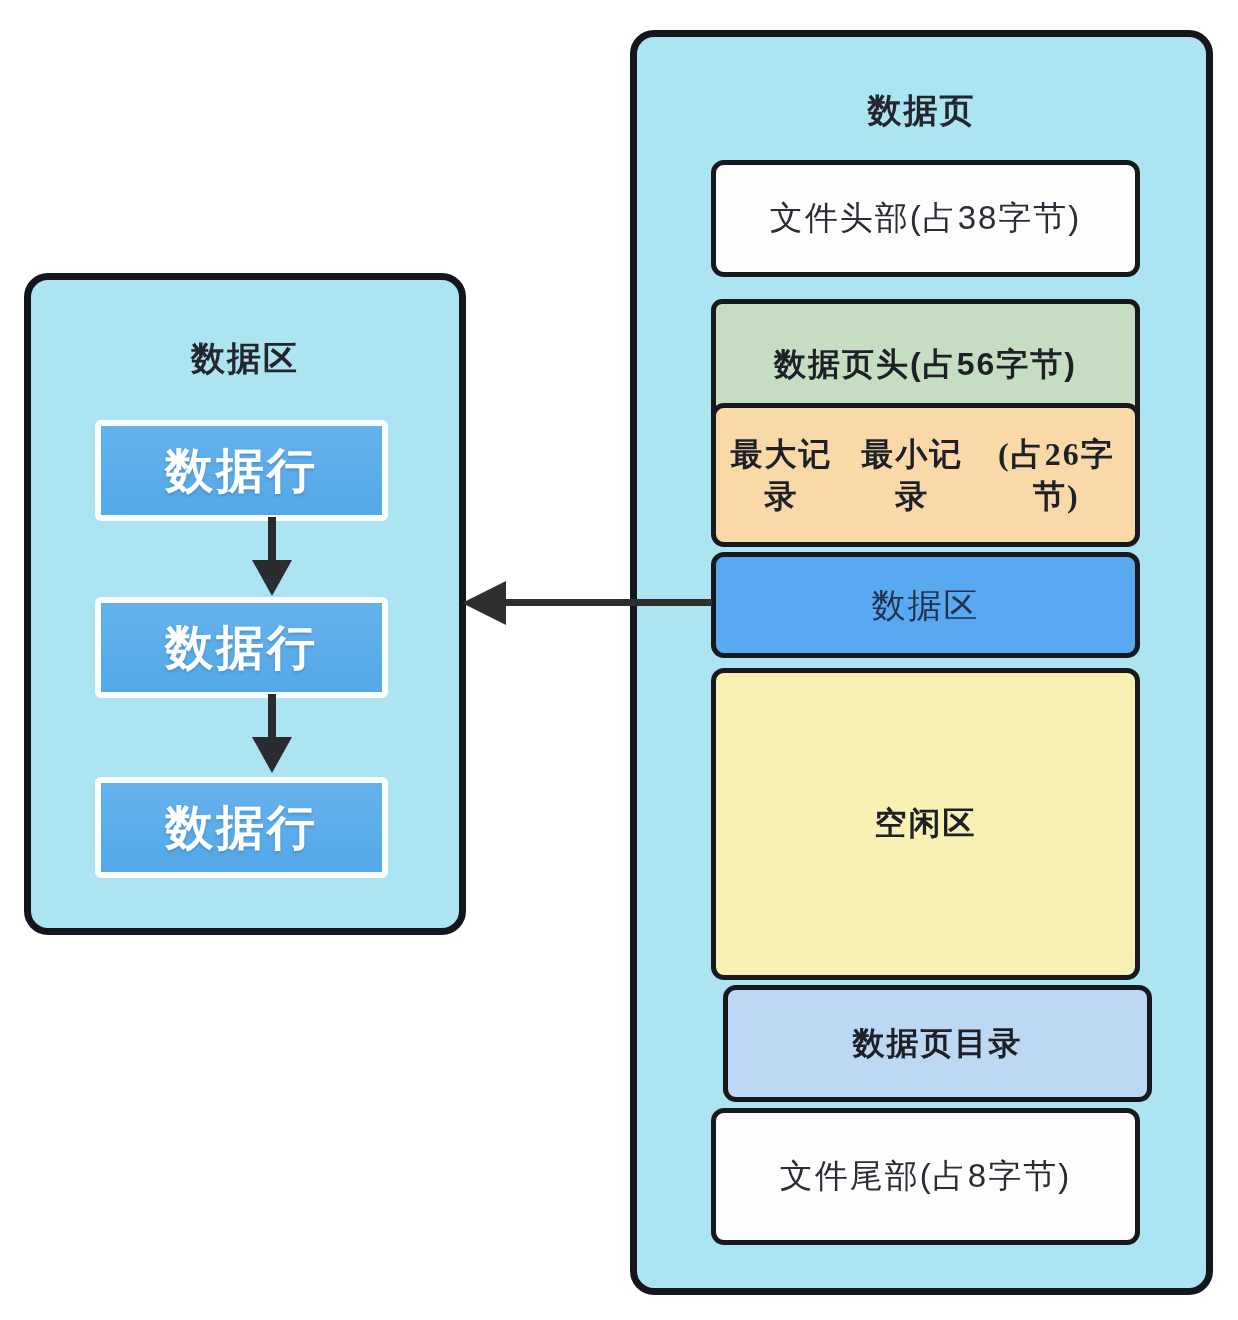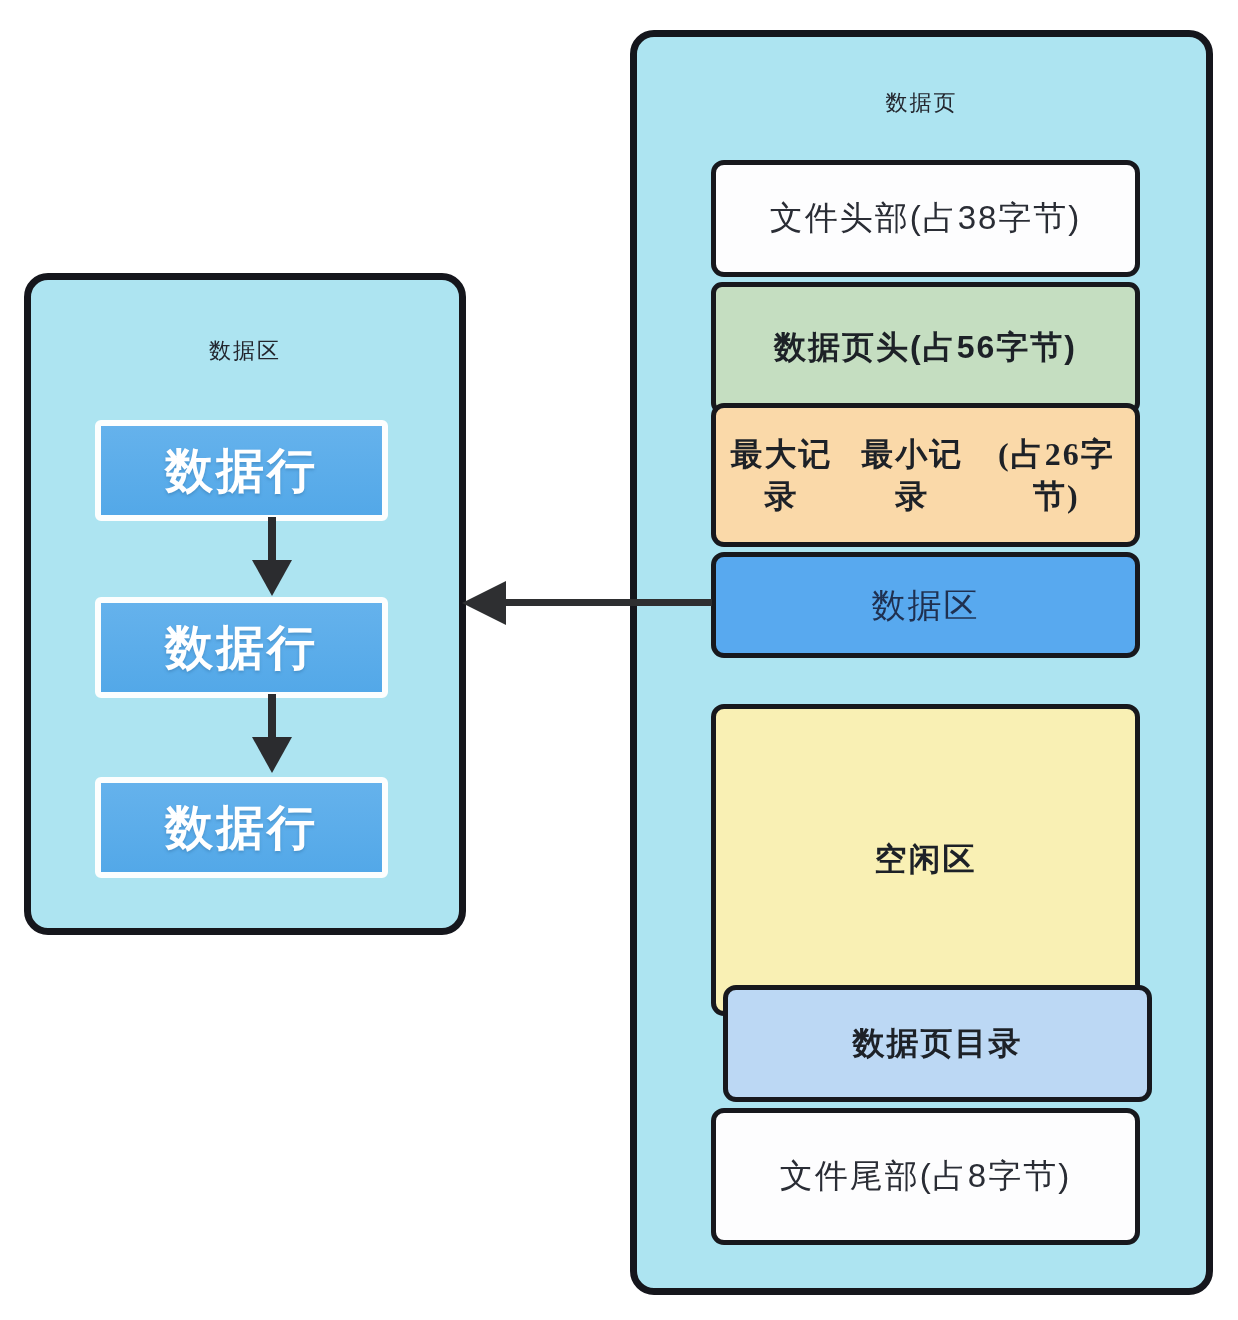--- a/index.html
+++ b/index.html
@@ -5,21 +5,21 @@
   html,body{margin:0;padding:0;background:#ffffff;}
   body{font-family:"Liberation Sans","DejaVu Sans",sans-serif;}
   .stage{position:relative;width:1238px;height:1320px;background:#ffffff;overflow:hidden;}
 
   
   .panel{position:absolute;background:#ade4f1;border:7px solid #15161c;border-radius:24px;box-sizing:border-box;}
   .panel-left{left:24px;top:273px;width:442px;height:662px;}
   .panel-right{left:630px;top:30px;width:583px;height:1265px;}
 
   .panel-title{position:absolute;left:0;width:100%;text-align:center;
-    font-size:22px;font-weight:400;color:#23262e;letter-spacing:2px;}
+    font-size:34px;font-weight:700;color:#23262e;letter-spacing:2px;}
   .panel-left .panel-title{top:56px;}
   .panel-right .panel-title{top:51px;}
 
   
   .row-box{position:absolute;left:64px;width:293px;height:101px;box-sizing:border-box;
     background:linear-gradient(180deg,#65b2ec 0%,#53a8e8 100%);
     border:6px solid #fcfefe;border-radius:6px;
     display:flex;align-items:center;justify-content:center;
     font-size:48px;font-weight:700;color:#ffffff;letter-spacing:3px;
     text-shadow:0 2px 3px rgba(40,100,150,0.35);}
@@ -36,24 +36,24 @@
     border-top:36px solid #2b2c2f;}
   .v-arrow-head.a0{top:280px;}
   .v-arrow-head.a1{top:457px;}
 
   
   .seg{position:absolute;left:74px;width:429px;box-sizing:border-box;
     border:5px solid #17181d;border-radius:13px;
     display:flex;flex-direction:row;align-items:center;justify-content:center;
     text-align:center;line-height:1.42;letter-spacing:2px;}
   .seg.s0{top:123px;height:117px;}
-  .seg.s1{top:245px;height:132px;border-radius:11px;}
+  .seg.s1{top:262px;height:132px;border-radius:11px;}
   .seg.s2{top:366px;height:144px;line-height:1.32;}
   .seg.s3{top:515px;height:106px;}
-  .seg.s4{top:631px;height:312px;margin-top:36px;}
+  .seg.s4{top:631px;height:312px;}
   .seg.s5{top:948px;height:117px;}
   .seg.s6{top:1071px;height:137px;}
   .seg-plain{font-size:33px;font-weight:400;color:#2a2d35;}
   .seg-bold{font-size:32px;font-weight:700;color:#1d2127;}
   .seg-blue-text{font-size:34px;font-weight:400;color:#1f3050;}
 
   
   .h-arrow-line{position:absolute;left:502px;top:599px;width:210px;height:7px;background:#2e2f31;}
   .h-arrow-head{position:absolute;left:462px;top:581px;width:0;height:0;
     border-top:22px solid transparent;border-bottom:22px solid transparent;

